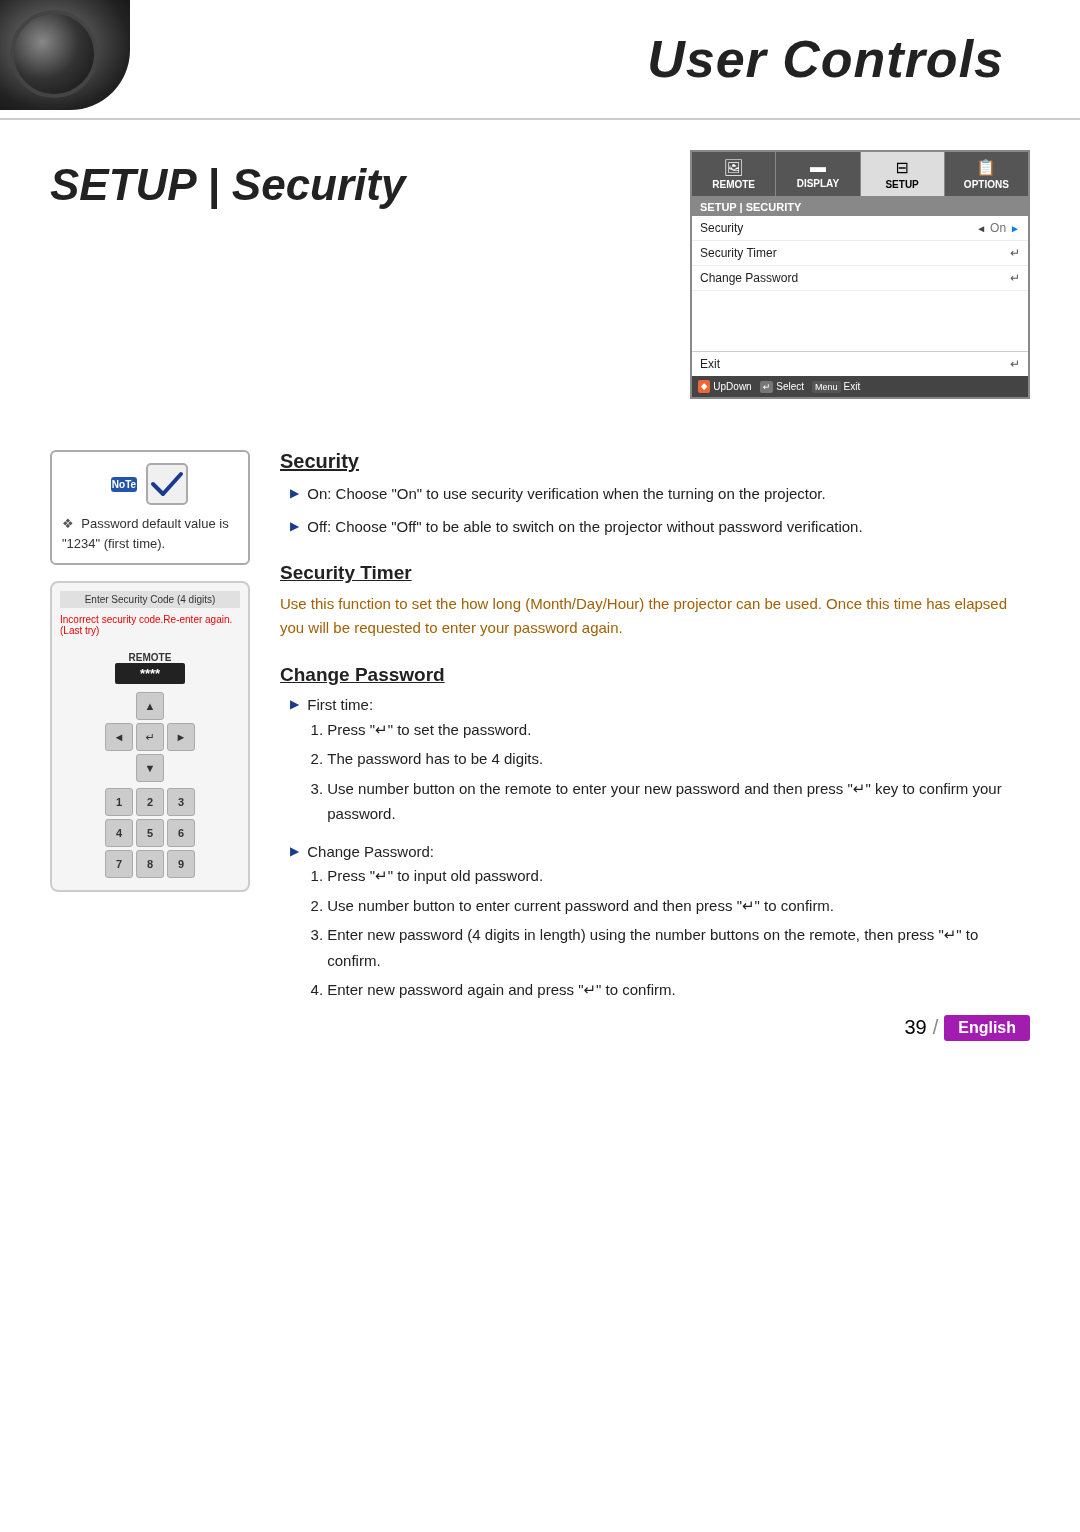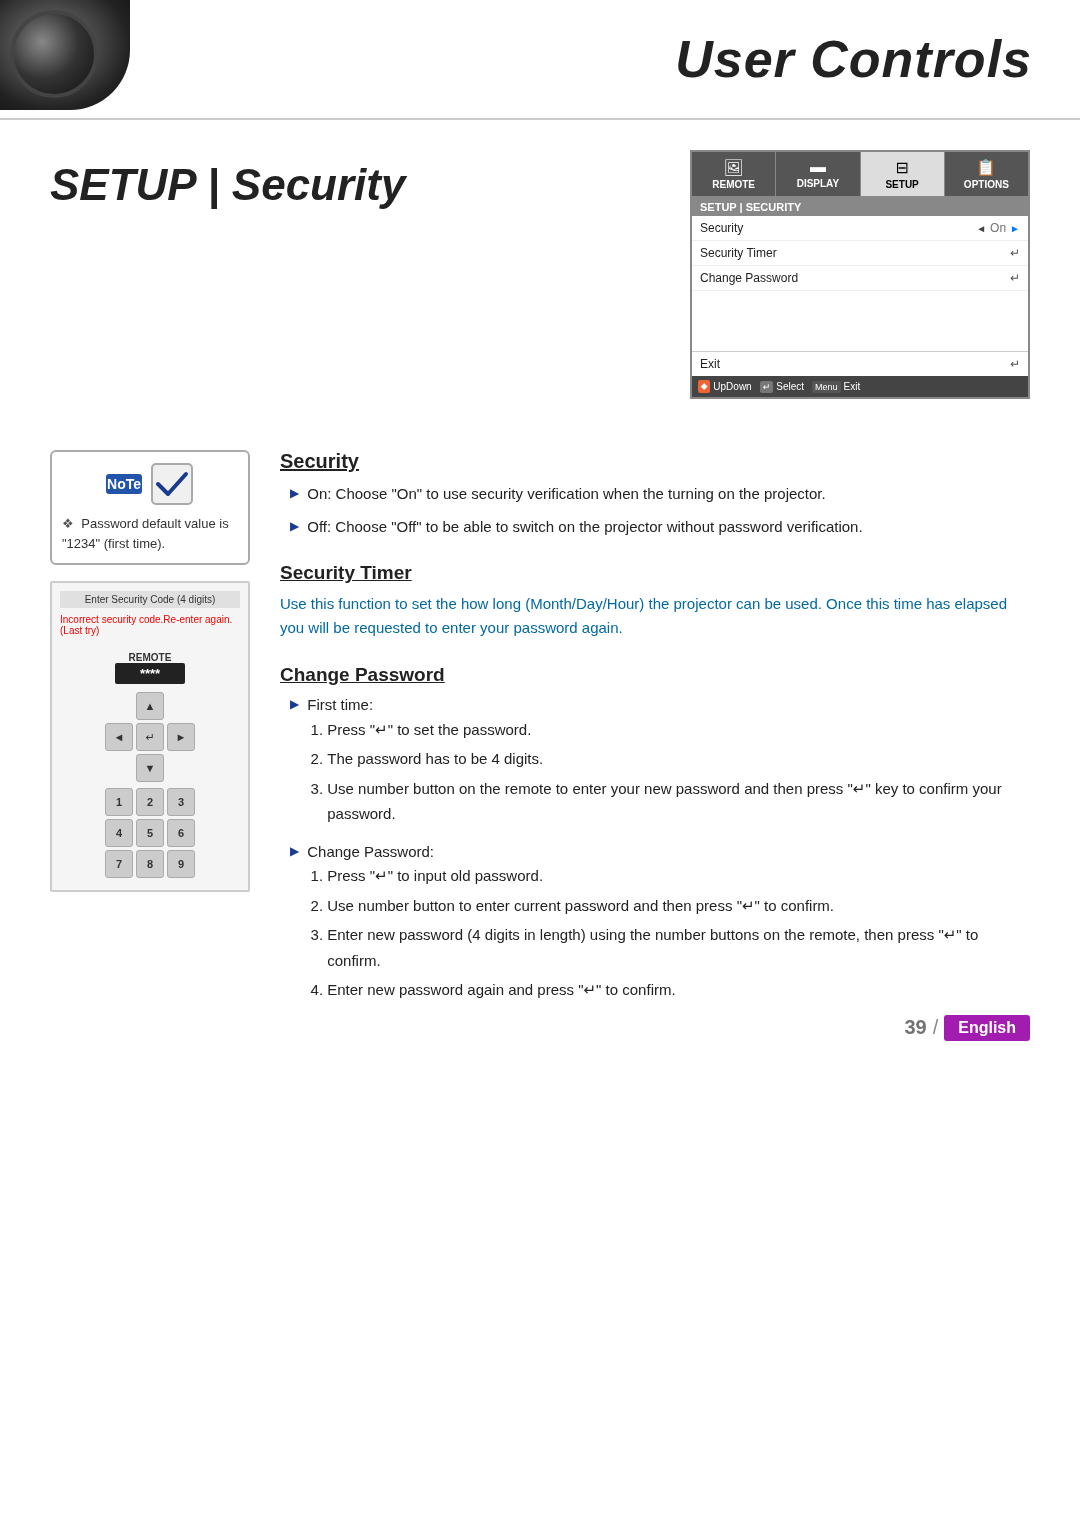--- a/index.html
+++ b/index.html
@@ -31,21 +31,21 @@
       content: '';
       position: absolute;
       top: 10px; left: 10px;
       width: 80px; height: 80px;
       background: radial-gradient(circle at 35% 35%, #888, #333 50%, #111);
       border-radius: 50%;
       border: 4px solid #444;
     }
     .header-title {
       position: absolute;
-      right: 48px;
+      right: 76px;
       top: 50%;
       transform: translateY(-50%);
       font-size: 52px;
       font-weight: bold;
       font-style: italic;
       color: #222;
       letter-spacing: 1px;
     }
 
     
@@ -210,21 +210,21 @@
       line-height: 1.5;
     }
     .note-text .diamond {
       color: #555;
       margin-right: 4px;
     }
 
     
     .remote-box {
       border: 2px solid #ccc;
-      border-radius: 2px;
+      border-radius: 8px;
       background: #f5f5f5;
       padding: 8px;
       margin-top: 10px;
     }
     .remote-title-bar {
       background: #e0e0e0;
       font-size: 10px;
       color: #333;
       text-align: center;
       padding: 3px;
@@ -330,21 +330,21 @@
     .subsection-title {
       font-size: 19px;
       font-weight: bold;
       color: #222;
       text-decoration: underline;
       margin-bottom: 8px;
       margin-top: 16px;
     }
     .paragraph-text {
       font-size: 15px;
-      color: #0369a1;
+      color: #a16207;
       line-height: 1.6;
       margin-bottom: 14px;
     }
     .numbered-list {
       margin-left: 20px;
       font-size: 15px;
       color: #222;
       line-height: 1.7;
     }
     .numbered-list li {
@@ -355,22 +355,22 @@
     .page-footer {
       position: absolute;
       bottom: 20px;
       right: 50px;
       display: flex;
       align-items: center;
       gap: 6px;
     }
     .page-number {
       font-size: 20px;
-      font-weight: bold;
-      color: #737373;
+      font-weight: normal;
+      color: #000000;
     }
     .page-lang {
       background: #a21caf;
       color: #fff;
       font-size: 16px;
       font-weight: bold;
       padding: 4px 14px;
       border-radius: 3px;
     }
     .page-slash {
@@ -444,21 +444,21 @@
       </div>
     </div>
   </div>
 
   <div class="main-content">
 
     <div class="left-col">
 
       <div class="note-box">
         <div class="note-icon-wrapper">
-          <div style="background:#2255aa;color:#fff;font-size:14px;font-weight:bold;padding:2px 1px;border-radius:3px;">
+          <div style="background:#2255aa;color:#fff;font-size:10px;font-weight:bold;padding:2px 1px;border-radius:3px;">
             <span>NoTe</span>
           </div>
           <svg class="note-check-svg" viewBox="0 0 44 44">
             <rect x="2" y="2" width="40" height="40" rx="4" fill="#f0f0f0" stroke="#aaa" stroke-width="2"></rect>
             <polyline points="8,22 18,32 36,12" fill="none" stroke="#1a3a8f" stroke-width="4" stroke-linecap="round" stroke-linejoin="round"></polyline>
           </svg>
         </div>
         <div class="note-text">
           <span class="diamond">❖</span>
           <span>Password default value is "1234" (first time).</span>

